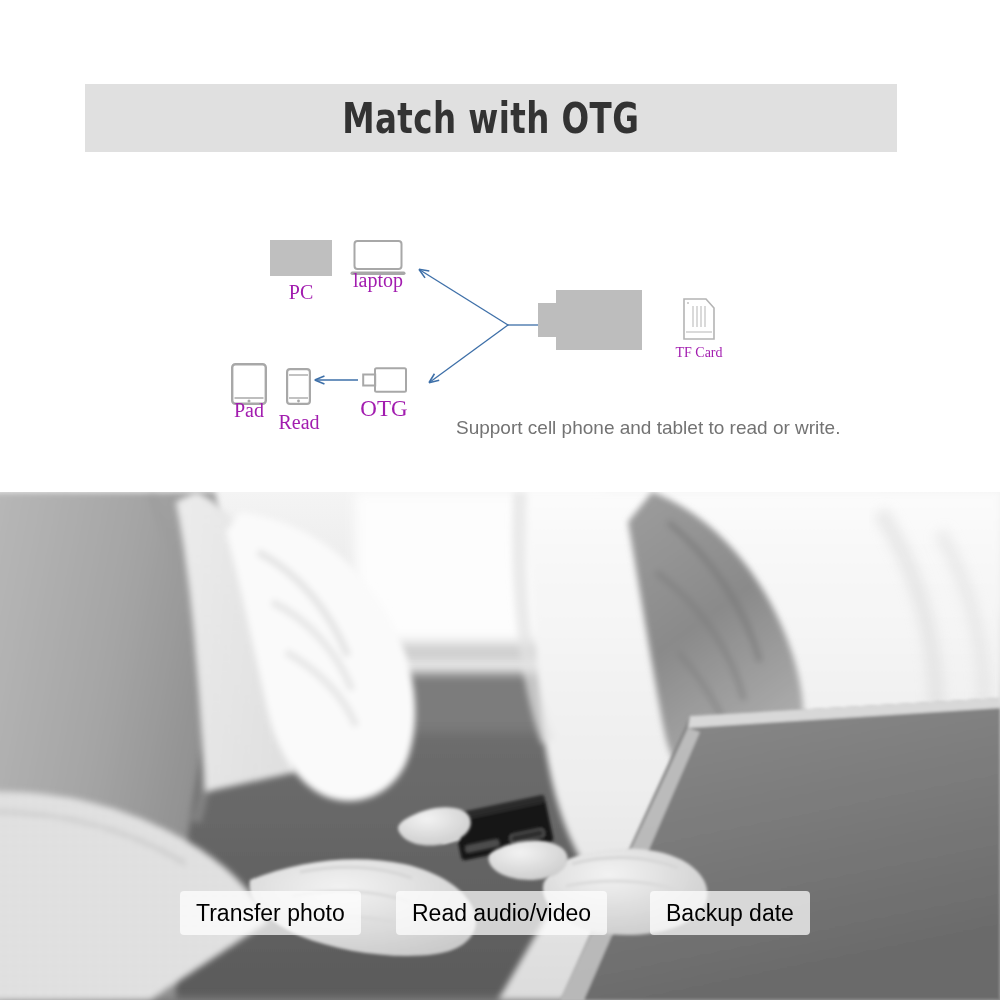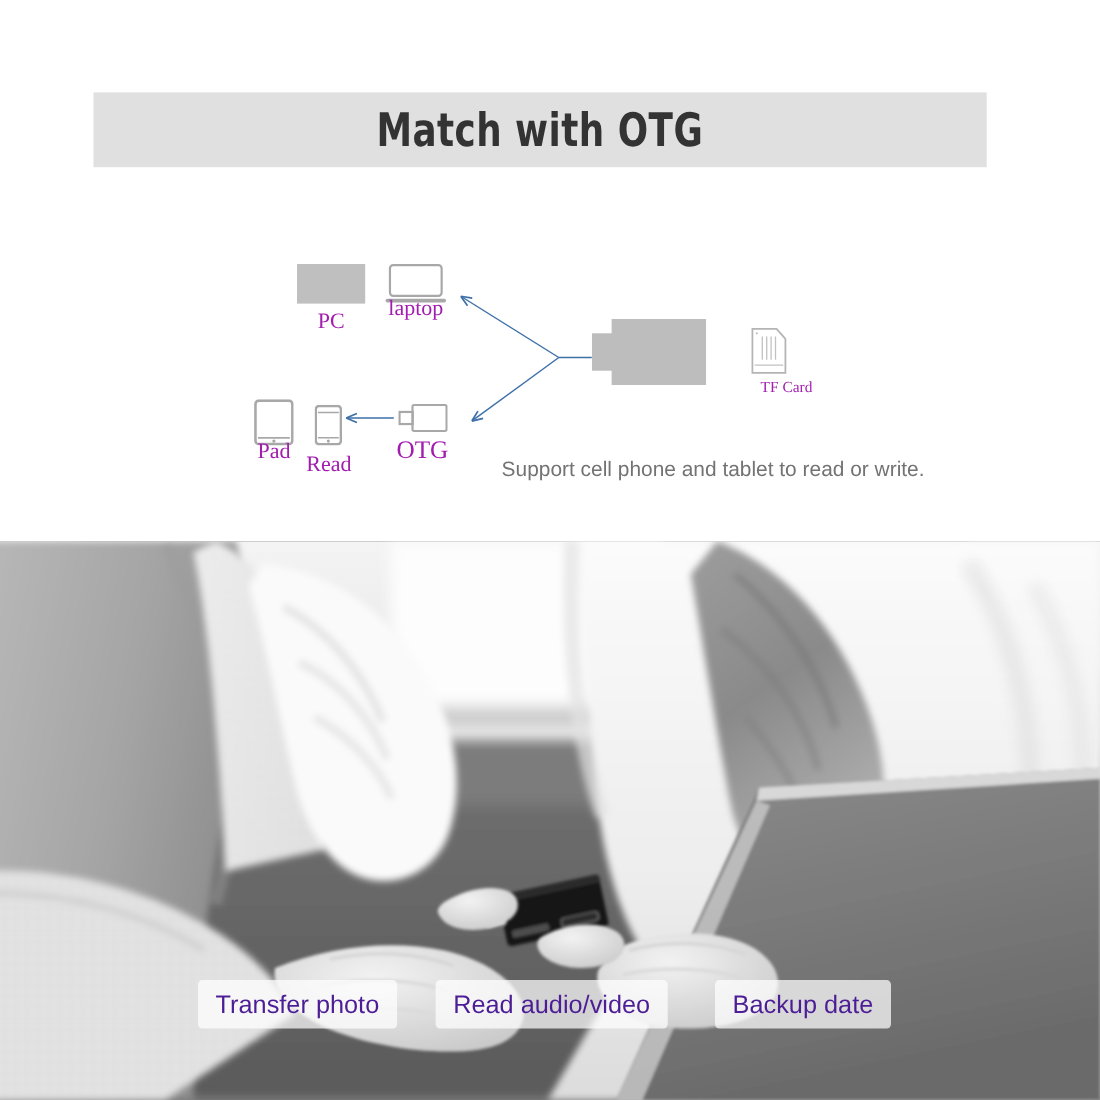--- a/index.html
+++ b/index.html
@@ -87,21 +87,21 @@
 
   
   #otg-icon { position: absolute; left: 362px; top: 182px; width: 45px; height: 26px; }
   #otg-label { left: 358px; top: 211px; width: 52px; font-size: 23px; }
 
   
   #reader-icon { position: absolute; left: 538px; top: 105px; width: 104px; height: 60px; }
 
   
   #tfcard-icon { position: absolute; left: 682px; top: 112px; width: 34px; height: 44px; }
-  #tfcard-label { left: 682px; top: 160px; width: 66px; font-size: 14px; }
+  #tfcard-label { left: 666px; top: 160px; width: 66px; font-size: 14px; }
 
   #support-note {
     position: absolute;
     left: 456px;
     top: 232px;
     color: #737373;
     font-size: 19px;
     white-space: nowrap;
   }
 
@@ -125,21 +125,21 @@
     height: 60px;
   }
   .caption-chip {
     position: absolute;
     height: 44px;
     background: rgba(255,255,255,0.72);
     border-radius: 4px;
     display: flex;
     align-items: center;
     justify-content: center;
-    color: #4c1d95;
+    color: #000000;
     font-size: 23px;
     font-family: "Liberation Sans", sans-serif;
     white-space: nowrap;
     padding: 0 16px;
     box-sizing: border-box;
   }
   #chip-0 { left: 180px; }
   #chip-1 { left: 396px; }
   #chip-2 { left: 650px; }
 </style>

